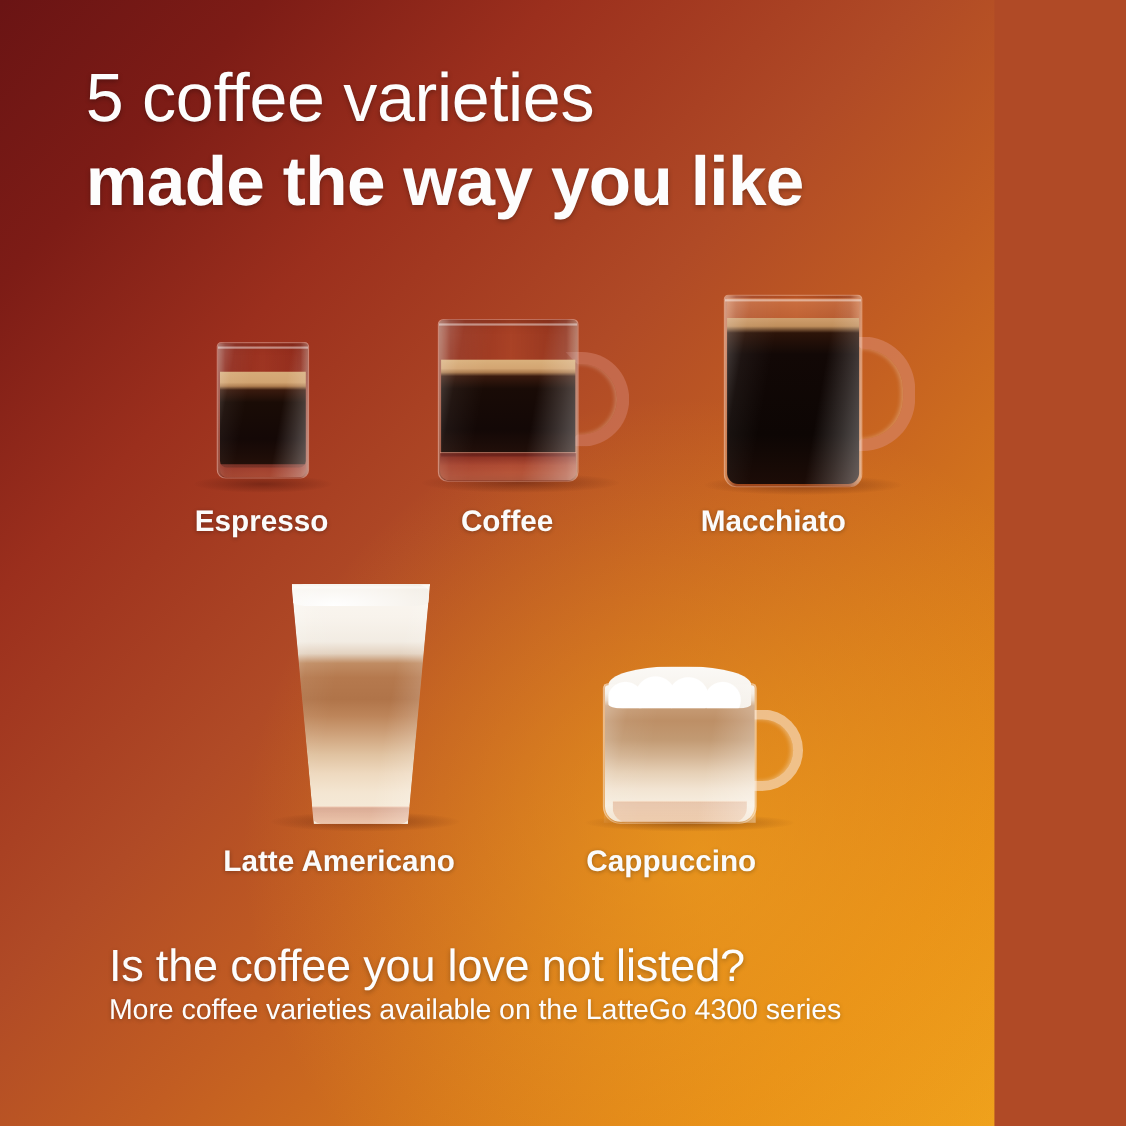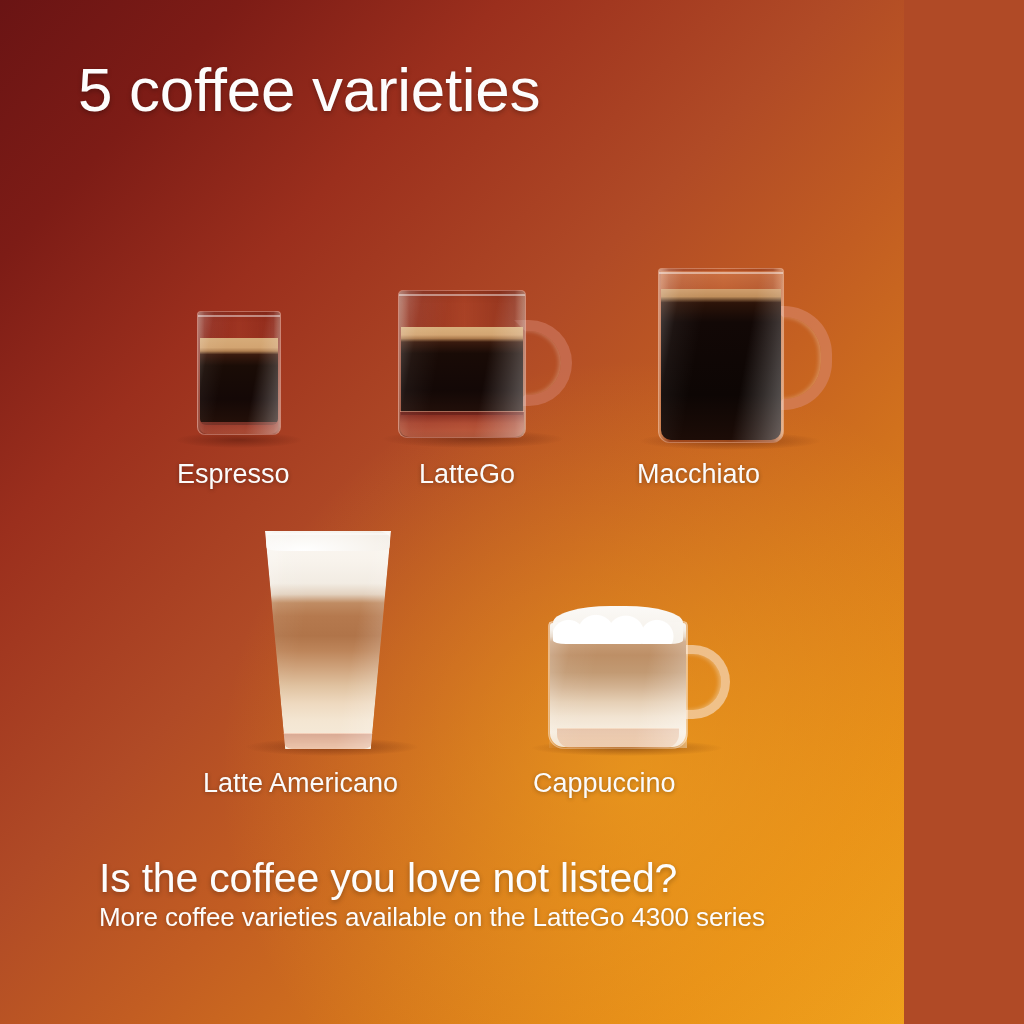--- a/index.html
+++ b/index.html
@@ -47,21 +47,21 @@
 
   
   .footer{ position:absolute; left:99px; top:855px; width:880px; color:#fdfdfd; }
   .f-q{ font-size:41px; font-weight:400; letter-spacing:-.2px; display:block;
         text-shadow:0 2px 5px rgba(0,0,0,.28); }
   .f-sub{ font-size:26px; font-weight:400; letter-spacing:-.1px; display:block; 
         text-shadow:0 1px 4px rgba(0,0,0,.25); }
 
   
   .lbl{
-    position:absolute; color:#fbfbfb; font-size:27px; font-weight:400;
+    position:absolute; color:#fbfbfb; font-size:27px; font-weight:700;
     white-space:nowrap; text-shadow:0 1px 4px rgba(0,0,0,.3);
   }
 
   
   .drink{ position:absolute; }
   .vessel{ position:absolute; overflow:hidden; }
   .shine{
     position:absolute; pointer-events:none;
     background:linear-gradient(100deg,
       rgba(255,255,255,.30) 0%, rgba(255,255,255,.05) 16%,
@@ -233,20 +233,21 @@
 </style>
 </head>
 <body>
 
 <div id="poster">
 
   <div id="glow"></div>
 
   <div class="headline">
     <span class="h-line1">5 coffee varieties</span>
+    <span class="h-line2">made the way you like</span>
   </div>
 
   <div class="shadow" style="left:176px; top:432px; width:126px; height:16px;"></div>
   <div class="drink" id="espresso" style="left:197px; top:311px; width:84px; height:124px;">
     <div class="vessel glass">
       <div class="liquid"></div>
       <div class="base"></div>
       <div class="shine" style="inset:0;"></div>
       <div class="rimline" style="top:3px;"></div>
     </div>
@@ -256,21 +257,21 @@
   <div class="shadow" style="left:383px; top:430px; width:180px; height:18px;"></div>
   <div class="drink" id="coffee" style="left:398px; top:290px; width:128px; height:148px;">
     <div class="handle"></div>
     <div class="vessel glass">
       <div class="liquid"></div>
       <div class="base"></div>
       <div class="shine" style="inset:0;"></div>
       <div class="rimline" style="top:3px;"></div>
     </div>
   </div>
-  <div class="lbl" style="left:419px; top:459px;">LatteGo</div>
+  <div class="lbl" style="left:419px; top:459px;">Coffee</div>
 
   <div class="shadow" style="left:640px; top:432px; width:180px; height:18px;"></div>
   <div class="drink" id="americano" style="left:658px; top:268px; width:126px; height:175px;">
     <div class="handle"></div>
     <div class="vessel glass">
       <div class="topglass"></div>
       <div class="liquid"></div>
       <div class="shine" style="inset:0;"></div>
       <div class="rimline" style="top:3px;"></div>
     </div>

